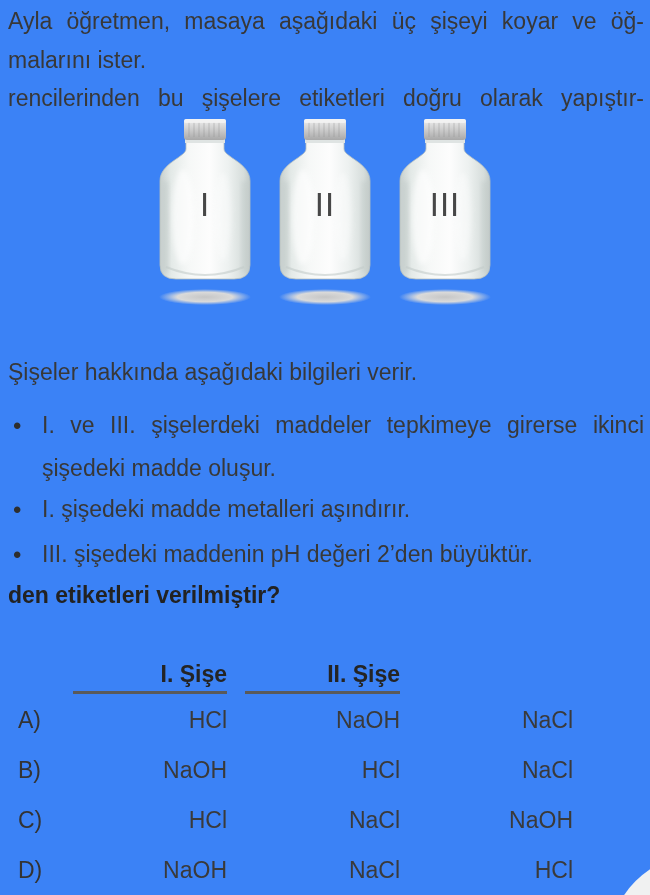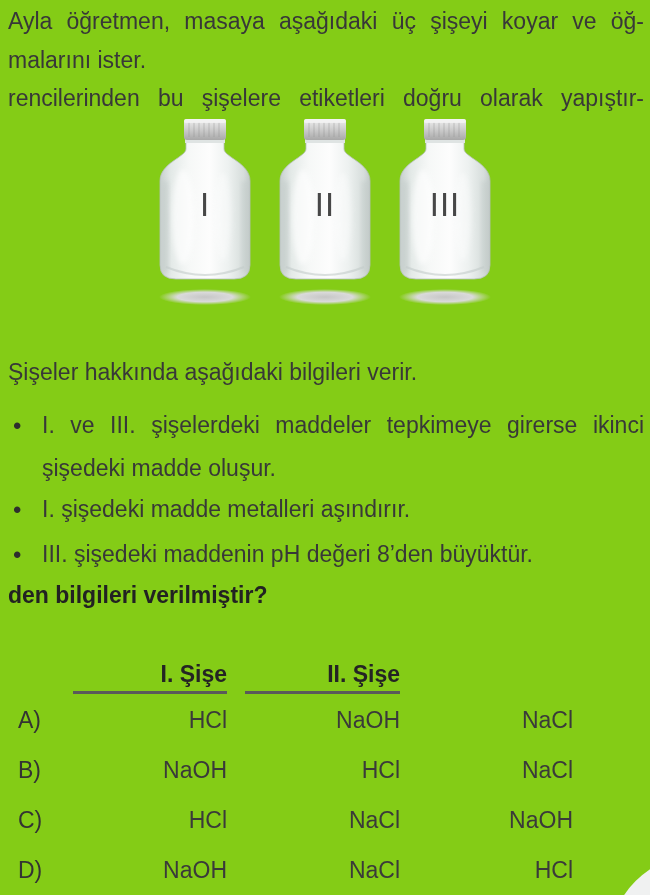--- a/index.html
+++ b/index.html
@@ -1,21 +1,21 @@
 <!DOCTYPE html>
 <html><head>
 <meta charset="utf-8">
 <style>
   * { box-sizing: border-box; }
   html, body { margin: 0; padding: 0; background: #ffffff; }
   .page {
     position: relative;
     width: 650px;
     height: 895px;
-    background: #84cc16;
+    background: #3b82f6;
     overflow: hidden;
     font-family: "Liberation Sans", sans-serif;
     color: #383838;
     font-size: 23px;
   }
   .abs { position: absolute; left: 8px; width: 636px; }
   .tline { line-height: 38.5px; }
   .just { text-align: justify; text-align-last: justify; }
 
   
@@ -201,26 +201,26 @@
   </div>
   <div class="bullet-item" id="b2">
     <span class="bullet-marker">•</span>
     <div class="bullet-text">
       <div class="bline">I. şişedeki madde metalleri aşındırır.</div>
     </div>
   </div>
   <div class="bullet-item" id="b3">
     <span class="bullet-marker">•</span>
     <div class="bullet-text">
-      <div class="bline">III. şişedeki maddenin pH değeri 8’den büyüktür.</div>
+      <div class="bline">III. şişedeki maddenin pH değeri 2’den büyüktür.</div>
     </div>
   </div>
 
   <div class="abs" id="q">
-    <div class="tline">den bilgileri verilmiştir?</div>
+    <div class="tline">den etiketleri verilmiştir?</div>
   </div>
 
   <div class="th c1">I. Şişe</div>
   <div class="th c2">II. Şişe</div>
 
   <div class="opt-letter r1">A)</div>
   <div class="opt-cell c1 r1">HCl</div>
   <div class="opt-cell c2 r1">NaOH</div>
   <div class="opt-cell c3 r1">NaCl</div>
 

